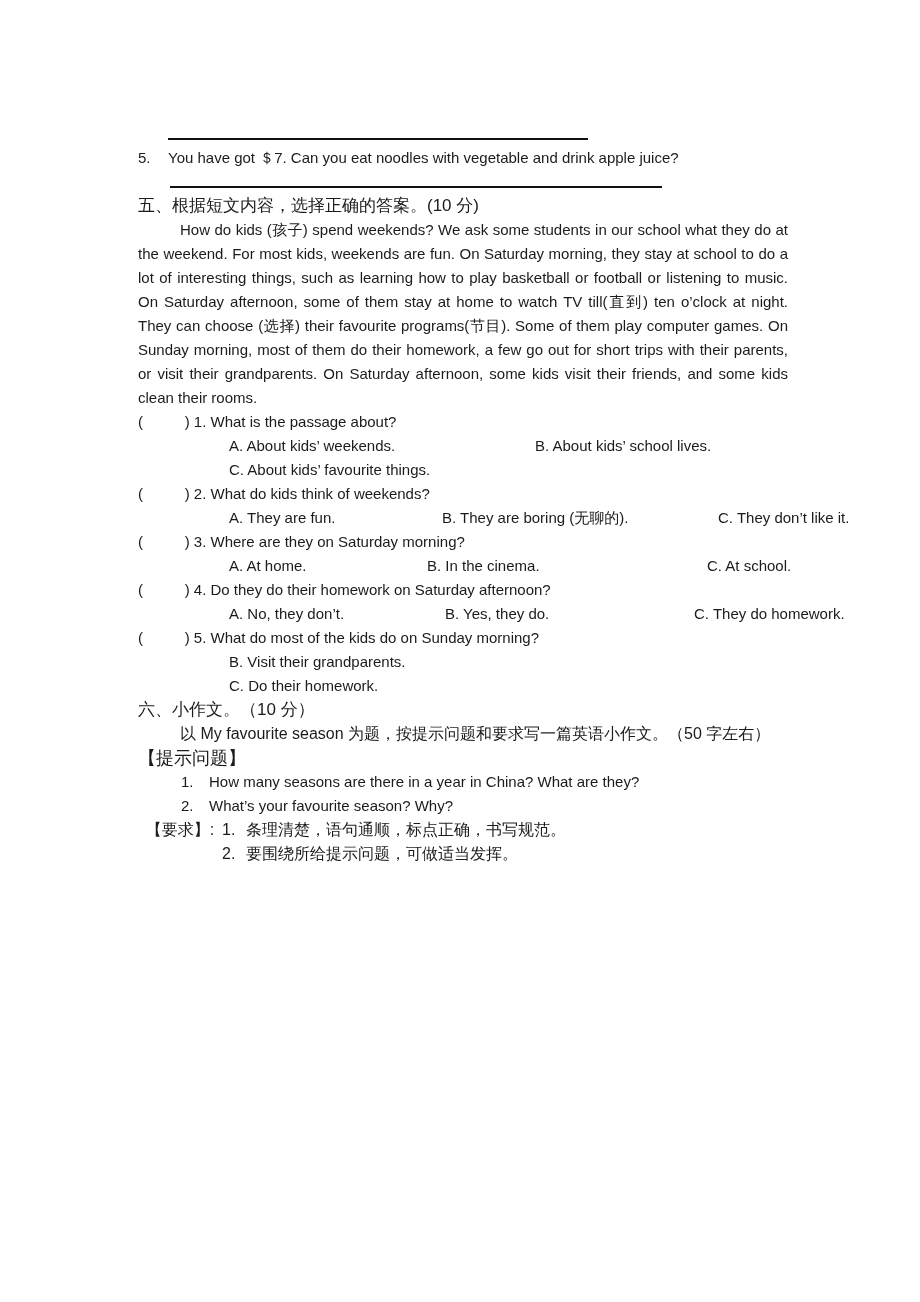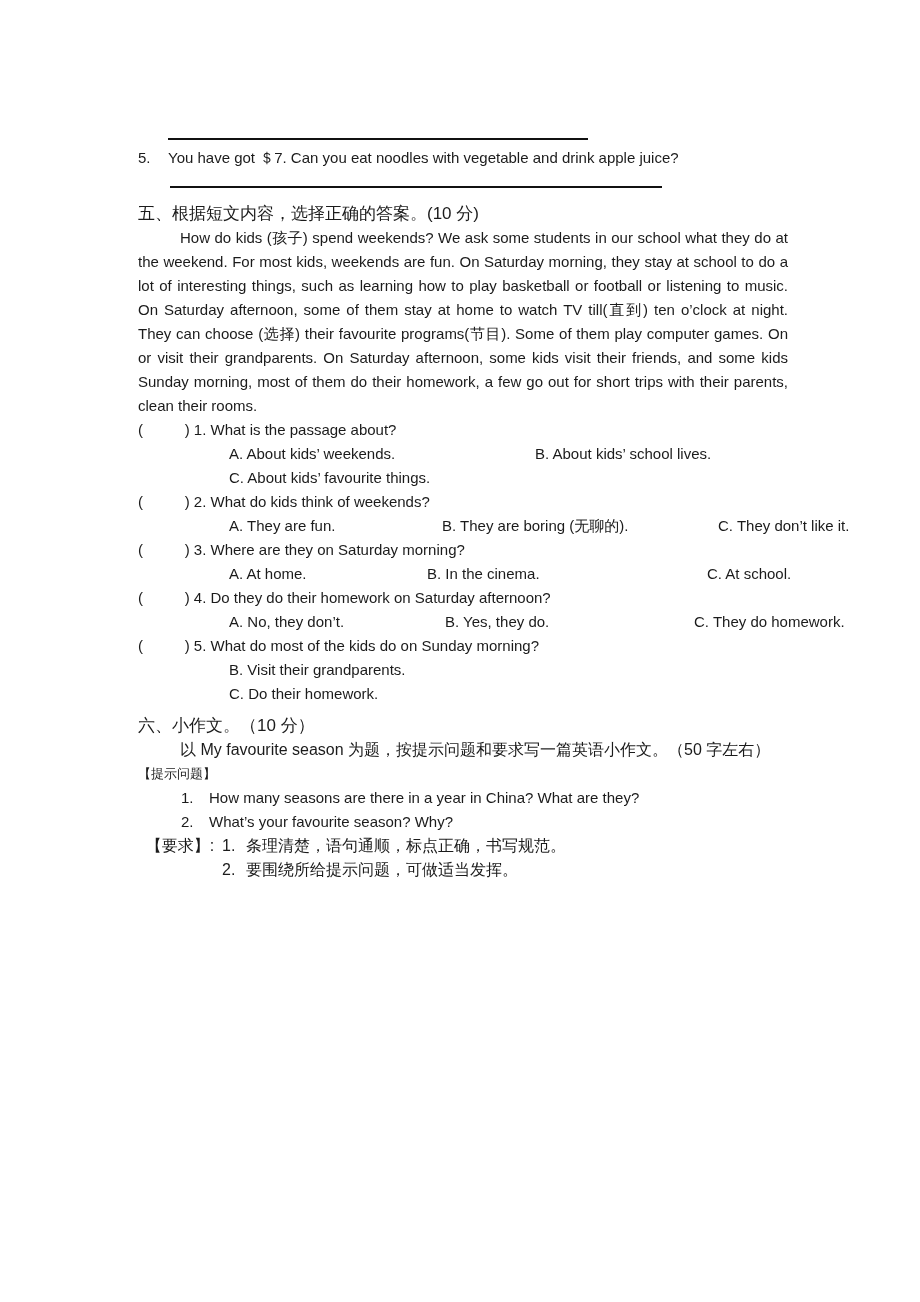--- a/index.html
+++ b/index.html
@@ -26,35 +26,35 @@
   .blank-row { position: relative; height: 24px; }
   .blank-line { position: absolute; bottom: 6px; height: 0; border-bottom: 2px solid #111; }
   .blank-line.first { left: 30px; width: 420px; }
   .blank-line.second { left: 32px; width: 492px; }
 
   
   .item-row { display: flex; }
   .item-num { width: 30px; flex-shrink: 0; }
 
   
-  .zh-heading { font-size: 17px; white-space: pre-wrap; margin-top: 8px; }
+  .zh-heading { font-size: 17px; white-space: pre-wrap; }
 
   
   .pline { text-align: justify; text-align-last: justify; }
   .pline.first { text-indent: 42px; }
   .pline.last { text-align: justify; text-align-last: left; }
 
   
   .q-prompt { white-space: pre-wrap; }
   .opt-row { display: flex; padding-left: 67px; }
   .opt { flex-shrink: 0; white-space: pre-wrap; margin-left: 24px; }
 
   
   .intro-row { padding-left: 42px; font-size: 16px; white-space: pre-wrap; }
-  .label-row { font-size: 13px; white-space: pre-wrap; }
+  .label-row { font-size: 18px; white-space: pre-wrap; }
   .hint-row { display: flex; padding-left: 43px; }
   .hint-num { width: 28px; flex-shrink: 0; }
   .req-row { display: flex; font-size: 16px; }
   .req-label { width: 84px; flex-shrink: 0; text-align: center; }
   .req-spacer { width: 84px; flex-shrink: 0; }
   .req-num { width: 24px; flex-shrink: 0; }
 </style>
 </head>
 <body>
 
@@ -74,22 +74,22 @@
       <div class="blank-line second"></div>
     </div>
 
     <div class="zh-heading">五、根据短文内容，选择正确的答案。(10 分)</div>
 
     <div class="pline first">How do kids (孩子) spend weekends? We ask some students in our school what they do at</div>
     <div class="pline">the weekend. For most kids, weekends are fun. On Saturday morning, they stay at school to do a</div>
     <div class="pline">lot of interesting things, such as learning how to play basketball or football or listening to music.</div>
     <div class="pline">On Saturday afternoon, some of them stay at home to watch TV till(直到) ten o’clock at night.</div>
     <div class="pline">They can choose (选择) their favourite programs(节目). Some of them play computer games. On</div>
+    <div class="pline">Sunday morning, most of them do their homework, a few go out for short trips with their parents,</div>
     <div class="pline">or visit their grandparents. On Saturday afternoon, some kids visit their friends, and some kids</div>
-    <div class="pline">Sunday morning, most of them do their homework, a few go out for short trips with their parents,</div>
     <div class="pline last">clean their rooms.</div>
 
     <div class="q-prompt">(          ) 1. What is the passage about?</div>
     <div class="opt-row">
       <span class="opt" style="width:282px">A. About kids’ weekends.</span>
       <span class="opt">B. About kids’ school lives.</span>
     </div>
     <div class="opt-row">
       <span class="opt">C. About kids’ favourite things.</span>
     </div>

